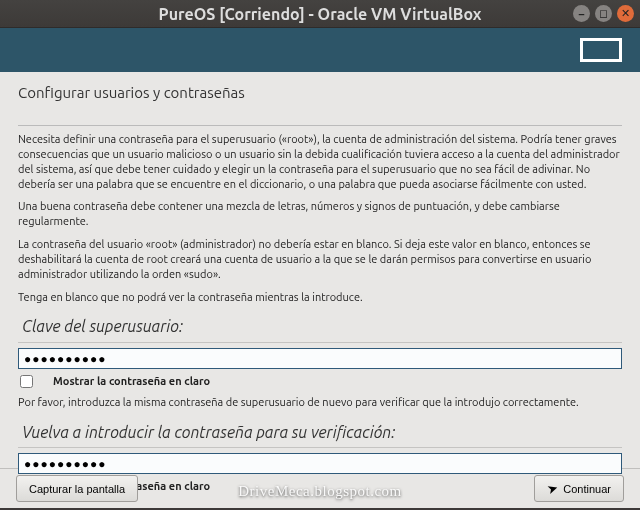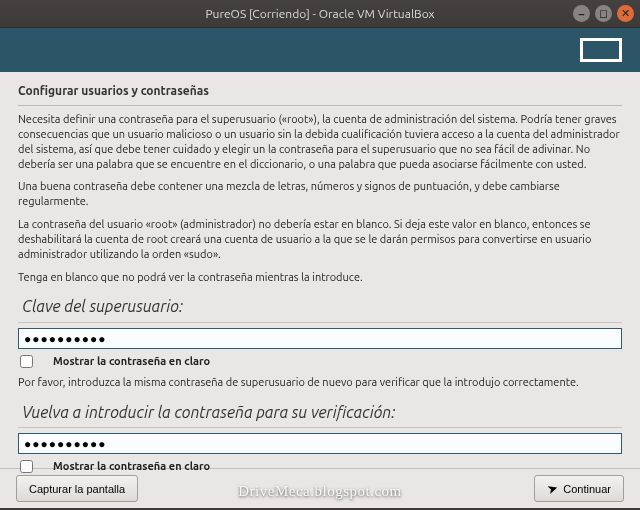--- a/index.html
+++ b/index.html
@@ -15,22 +15,22 @@
   height: 28px;
   background: linear-gradient(#444240, #3d3a38);
   display: flex;
   align-items: center;
   justify-content: center;
   position: relative;
   border-bottom: 1px solid #2e2b2a;
 }
 .titlebar-title {
   color: #ddd;
-  font-size: 12px;
-  font-weight: normal;
+  font-size: 16px;
+  font-weight: bold;
 }
 .window-controls {
   position: absolute;
   right: 6px;
   display: flex;
   gap: 5px;
 }
 .wc-btn {
   width: 17px; height: 17px;
   border-radius: 50%;
@@ -51,24 +51,24 @@
   right: 18px; top: 10px;
   width: 42px; height: 24px;
   border: 3px solid #fff;
 }
 .content {
   background: #e8e7e5;
   padding: 12px 18px 0 18px;
   height: 396px;
 }
 .section-title {
-  font-size: 12px;
-  font-weight: bold;
+  font-size: 15px;
+  font-weight: normal;
   color: #333;
-  margin-bottom: 8px;
+  margin-bottom: 24px;
 }
 .hr { border: none; border-top: 1px solid #bbb; margin-bottom: 6px; }
 .body-scroll {
   font-size: 11px;
   color: #222;
   line-height: 1.35;
 }
 .body-scroll p { margin-bottom: 8px; }
 .field-label {
   font-style: italic;

